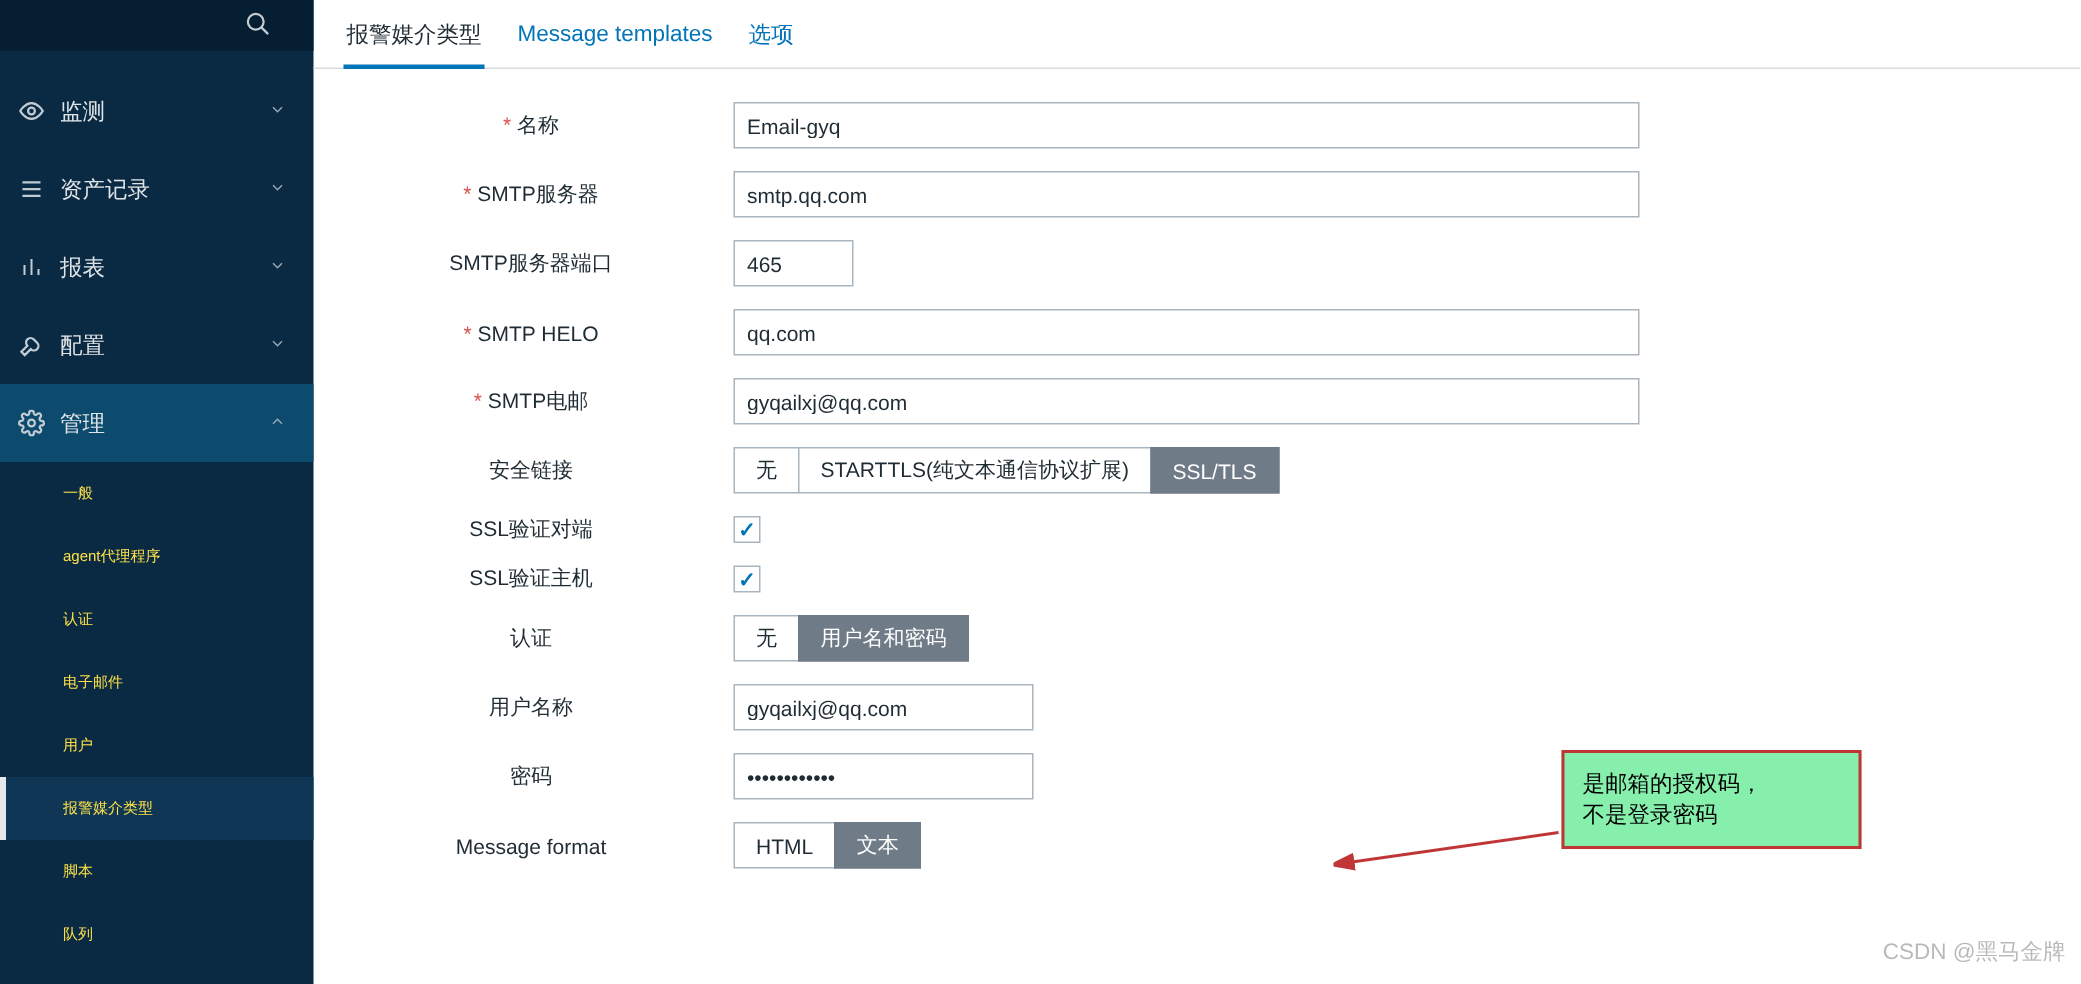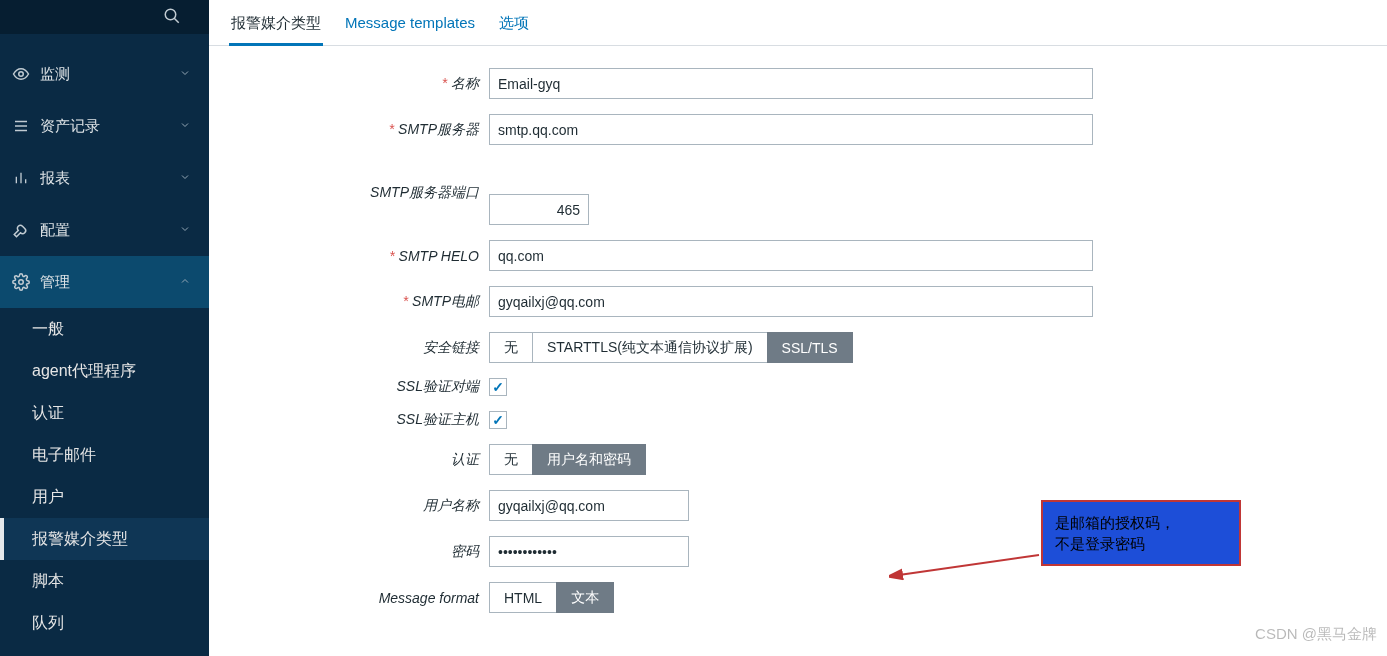--- a/index.html
+++ b/index.html
@@ -46,23 +46,23 @@
       color: #94a7b5;
     }
     .nav-item.group-open {
       background: #0c4a6e;
     }
     .submenu { }
     .sub-item {
       height: 42px;
       display: flex;
       align-items: center;
-      padding-left: 32px;
-      font-size: 16px;
-      color: #e5e5e5;
+      padding-left: 42px;
+      font-size: 10px;
+      color: #fde047;
       cursor: pointer;
     }
     .sub-item.active {
       background: #0f3655;
       position: relative;
     }
     .sub-item.active::before {
       content: "";
       position: absolute;
       left: 0; top: 0; bottom: 0;
@@ -94,41 +94,40 @@
     .form {
       padding: 22px 20px 20px 20px;
     }
     .row {
       display: flex;
       align-items: center;
       margin-bottom: 15px;
     }
     .lbl {
       width: 260px;
-      text-align: right;
+      text-align: center;
       padding-right: 10px;
       color: #1f2c33;
-      font-style: italic;
     }
     .req::before {
       content: "* ";
       color: #d9534f;
     }
     .ctl { flex: 1; display: flex; align-items: center; }
     .txt {
       height: 31px;
       border: 1px solid #a9b5be;
       padding: 0 8px;
       font-size: 14px;
       color: #1f2c33;
       background: #fff;
     }
     .txt.wide { width: 604px; }
     .txt.short { width: 200px; }
-    .txt.port { width: 100px; text-align: right; margin-top: 34px; }
+    .txt.port { width: 80px; text-align: left; }
     .select-fake {
       height: 31px;
       width: 126px;
       border: 1px solid #a9b5be;
       padding: 0 8px;
       display: flex;
       align-items: center;
       justify-content: space-between;
       cursor: pointer;
     }
@@ -157,21 +156,21 @@
       justify-content: center;
       color: #0275b8;
       font-weight: bold;
       cursor: pointer;
     }
     .callout {
       position: absolute;
       left: 832px;
       top: 500px;
       width: 200px;
-      background: #1d4ed8;
+      background: #86efac;
       border: 2px solid #c03636;
       padding: 10px 12px;
       color: #000;
       font-size: 15px;
       line-height: 1.4;
     }
     .arrow {
       position: absolute;
       left: 680px;
       top: 550px;

